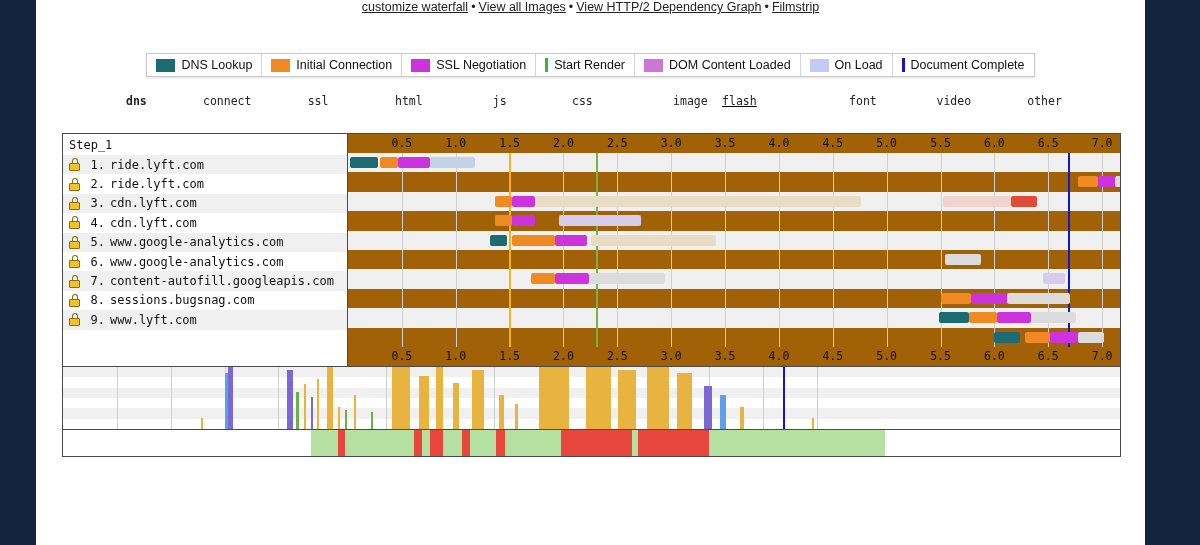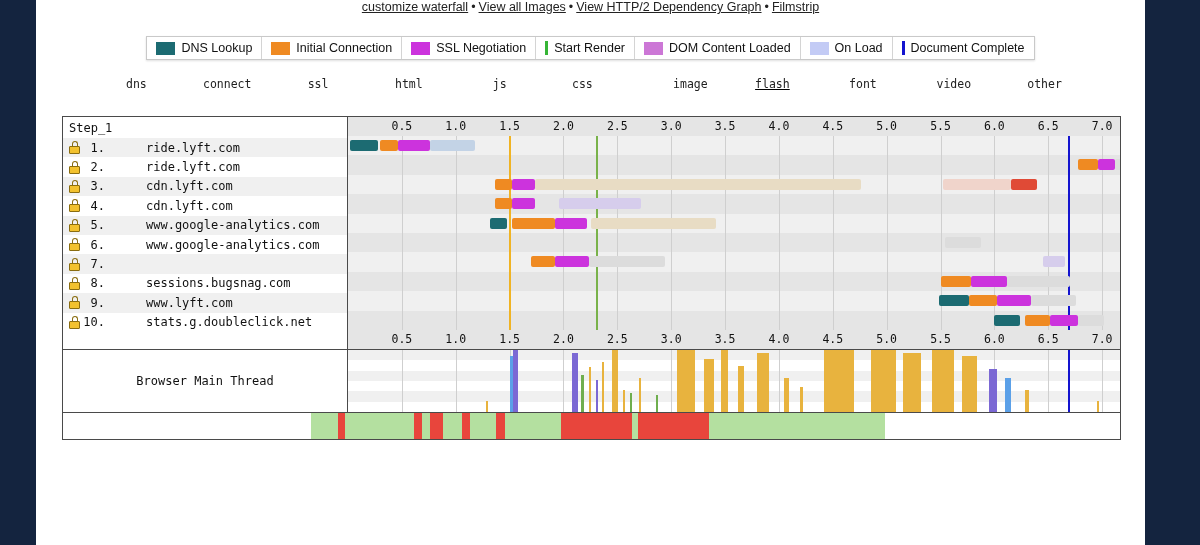--- a/index.html
+++ b/index.html
@@ -14,21 +14,21 @@
 
   
   .toplinks { text-align:center; font-size:12.5px; color:#222; padding-top:0px; line-height:14px; white-space:nowrap; }
   .toplinks a { color:#222; text-decoration:underline; }
   .toplinks .sep { text-decoration:none; padding:0 3px; }
 
   
   .title { text-align:center; font-size:26px; font-weight:bold; color:#1a1a1a; margin-top:26px; letter-spacing:.2px; }
 
   
-  .legend-wrap { display:flex; justify-content:center; margin-top:22px; }
+  .legend-wrap { display:flex; justify-content:center; margin-top:39px; }
   .legend { display:flex; border:1px solid #c9c9c9; background:#fff; box-shadow:0 1px 2px rgba(0,0,0,.13); }
   .legend .cell { display:flex; align-items:center; gap:6px; padding:4px 9px; border-right:1px solid #d4d4d4; font-size:12.5px; color:#111; white-space:nowrap; }
   .legend .cell:last-child { border-right:none; }
   .sw { width:19px; height:13px; display:inline-block; }
   .swline { width:3px; height:14px; display:inline-block; }
 
   
   .ctypes { position:relative; margin-top:18px; height:32px; }
   .ctype { position:absolute; top:0; text-align:center; }
   .ctype .lbl { font-family:"DejaVu Sans Mono", monospace; font-size:11.5px; color:#222; line-height:12px; }
@@ -38,23 +38,23 @@
   .wf { position:relative; margin:6px 24px 0 26px; border:1px solid #4a4a4a; background:#fff; }
   .wf-main { display:flex; position:relative; }
   .wf-left { width:285px; flex:0 0 285px; border-right:1px solid #4a4a4a; position:relative; background:#fff; }
   .step { font-family:"DejaVu Sans Mono", monospace; font-size:12px; color:#111; padding:4px 0 3px 6px; }
   .rowlabel { display:flex; align-items:center; height:19.4px; font-family:"DejaVu Sans Mono", monospace; font-size:12px; color:#111; padding-left:6px; white-space:nowrap; }
   .rowlabel.alt { background:#f0f0f0; }
   .lock { width:11px; height:13px; position:relative; flex:0 0 11px; margin-right:3px; }
   .lock .body { position:absolute; left:0; bottom:0; width:11px; height:8px; background:#f2c12e; border:1px solid #8a6d11; border-radius:1px; }
   .lock .shk { position:absolute; left:2.5px; top:0px; width:6px; height:6px; border:1.5px solid #8a6d11; border-bottom:none; border-radius:3px 3px 0 0; }
   .idx { display:inline-block; width:22px; text-align:right; }
-  .host { padding-left:5px;margin-left:36px; }
-
-  .wf-right { flex:1 1 auto; position:relative; background:#e5e5e5; overflow:hidden; }
+  .host { padding-left:5px; }
+
+  .wf-right { flex:1 1 auto; position:relative; background:#a16207; overflow:hidden; }
   .axis { height:19px; position:relative; border-bottom:0px; }
   .axis .tick { position:absolute; top:2px; font-family:"DejaVu Sans Mono", monospace; font-size:11.5px; color:#111; transform:translateX(-50%); }
   .plot { position:relative; }
   .grid { position:absolute; top:0; bottom:0; width:1px; background:#cfcfcf; }
   .zebra { position:absolute; left:0; right:0; height:19.4px; background:#f0f0f0; }
   .bar { position:absolute; height:11px; border-radius:2px; }
   .vline { position:absolute; top:0; bottom:0; width:2px; }
 
   
   .thread { display:flex; border-top:1px solid #4a4a4a; }
@@ -101,21 +101,21 @@
           <span>On Load</span>
         </div>
         <div class="cell">
           <span class="swline" style="background: rgb(20, 20, 207);"></span>
           <span>Document Complete</span>
         </div>
       </div>
   </div>
 
   <div class="ctypes" id="ctypes">
-      <div class="ctype" style="left: 55px; width: 90.8182px;">
+      <div class="ctype" style="left: 55px; width: 90.8182px; font-weight: bold;">
         <div class="lbl">dns</div>
         <div class="bar" style="margin: 4px 6px 0px; background: linear-gradient(to right, rgb(45, 127, 134) 0%, rgb(45, 127, 134) 55%, rgb(45, 127, 134) 55%, rgb(45, 127, 134) 100%);"></div>
       </div>
       <div class="ctype" style="left: 145.818px; width: 90.8182px;">
         <div class="lbl">connect</div>
         <div class="bar" style="margin: 4px 6px 0px; background: linear-gradient(to right, rgb(239, 138, 34) 0%, rgb(239, 138, 34) 55%, rgb(239, 138, 34) 55%, rgb(239, 138, 34) 100%);"></div>
       </div>
       <div class="ctype" style="left: 236.636px; width: 90.8182px;">
         <div class="lbl">ssl</div>
         <div class="bar" style="margin: 4px 6px 0px; background: linear-gradient(to right, rgb(204, 51, 221) 0%, rgb(204, 51, 221) 55%, rgb(204, 51, 221) 55%, rgb(204, 51, 221) 100%);"></div>
@@ -129,21 +129,21 @@
         <div class="bar" style="margin: 4px 6px 0px; background: linear-gradient(to right, rgb(236, 224, 206) 0%, rgb(236, 224, 206) 55%, rgb(224, 182, 121) 55%, rgb(224, 182, 121) 100%);"></div>
       </div>
       <div class="ctype" style="left: 501px; width: 90.8182px;">
         <div class="lbl">css</div>
         <div class="bar" style="margin: 4px 6px 0px; background: linear-gradient(to right, rgb(216, 236, 208) 0%, rgb(216, 236, 208) 55%, rgb(156, 205, 116) 55%, rgb(156, 205, 116) 100%);"></div>
       </div>
       <div class="ctype" style="left: 609px; width: 90.8182px;">
         <div class="lbl">image</div>
         <div class="bar" style="margin: 4px 6px 0px; background: linear-gradient(to right, rgb(214, 205, 236) 0%, rgb(214, 205, 236) 55%, rgb(163, 131, 210) 55%, rgb(163, 131, 210) 100%);"></div>
       </div>
-      <div class="ctype" style="left: 691px; width: 90.8182px; text-decoration: underline;">
+      <div class="ctype" style="left: 658px; width: 90.8182px; text-decoration: underline;">
         <div class="lbl">flash</div>
         <div class="bar" style="margin: 4px 6px 0px; background: linear-gradient(to right, rgb(188, 216, 220) 0%, rgb(188, 216, 220) 55%, rgb(70, 160, 173) 55%, rgb(70, 160, 173) 100%);"></div>
       </div>
       <div class="ctype" style="left: 781.545px; width: 90.8182px;">
         <div class="lbl">font</div>
         <div class="bar" style="margin: 4px 6px 0px; background: linear-gradient(to right, rgb(242, 184, 173) 0%, rgb(242, 184, 173) 55%, rgb(224, 74, 54) 55%, rgb(224, 74, 54) 100%);"></div>
       </div>
       <div class="ctype" style="left: 872.364px; width: 90.8182px;">
         <div class="lbl">video</div>
         <div class="bar" style="margin: 4px 6px 0px; background: linear-gradient(to right, rgb(169, 220, 202) 0%, rgb(169, 220, 202) 55%, rgb(52, 171, 135) 55%, rgb(52, 171, 135) 100%);"></div>
@@ -206,44 +206,37 @@
               </span>
               <span class="idx">6.</span>
               <span class="host">www.google-analytics.com</span>
             </div>
             <div class="rowlabel alt">
               <span class="lock">
                 <span class="shk"></span>
                 <span class="body"></span>
               </span>
               <span class="idx">7.</span>
+              <span class="host">content-autofill.googleapis.com</span>
             </div>
             <div class="rowlabel">
               <span class="lock">
                 <span class="shk"></span>
                 <span class="body"></span>
               </span>
               <span class="idx">8.</span>
               <span class="host">sessions.bugsnag.com</span>
             </div>
             <div class="rowlabel alt">
               <span class="lock">
                 <span class="shk"></span>
                 <span class="body"></span>
               </span>
               <span class="idx">9.</span>
               <span class="host">www.lyft.com</span>
-            </div>
-            <div class="rowlabel">
-              <span class="lock">
-                <span class="shk"></span>
-                <span class="body"></span>
-              </span>
-              <span class="idx">10.</span>
-              <span class="host">stats.g.doubleclick.net</span>
             </div>
           </div>
       </div>
       <div class="wf-right">
         <div class="axis" id="axis-top">
             <div class="tick" style="left: 53.8663px;">0.5</div>
             <div class="tick" style="left: 107.733px;">1.0</div>
             <div class="tick" style="left: 161.599px;">1.5</div>
             <div class="tick" style="left: 215.465px;">2.0</div>
             <div class="tick" style="left: 269.332px;">2.5</div>
@@ -329,21 +322,20 @@
             <div class="tick" style="left: 538.663px;">5.0</div>
             <div class="tick" style="left: 592.529px;">5.5</div>
             <div class="tick" style="left: 646.396px;">6.0</div>
             <div class="tick" style="left: 700.262px;">6.5</div>
             <div class="tick" style="left: 754.128px;">7.0</div>
           </div>
       </div>
     </div>
 
     <div class="thread">
-      <div class="thread-l" style="height:62px">Browser Main Thread</div>
       <div class="thread-r" style="height:62px" id="bmt">
           <div class="tz" style="top: 0px; height: 10.3333px;"></div>
           <div class="tz" style="top: 20.6667px; height: 10.3333px;"></div>
           <div class="tz" style="top: 41.3333px; height: 10.3333px;"></div>
           <div class="grid" style="left: 53.8663px;"></div>
           <div class="grid" style="left: 107.733px;"></div>
           <div class="grid" style="left: 161.599px;"></div>
           <div class="grid" style="left: 215.465px;"></div>
           <div class="grid" style="left: 269.332px;"></div>
           <div class="grid" style="left: 323.198px;"></div>

